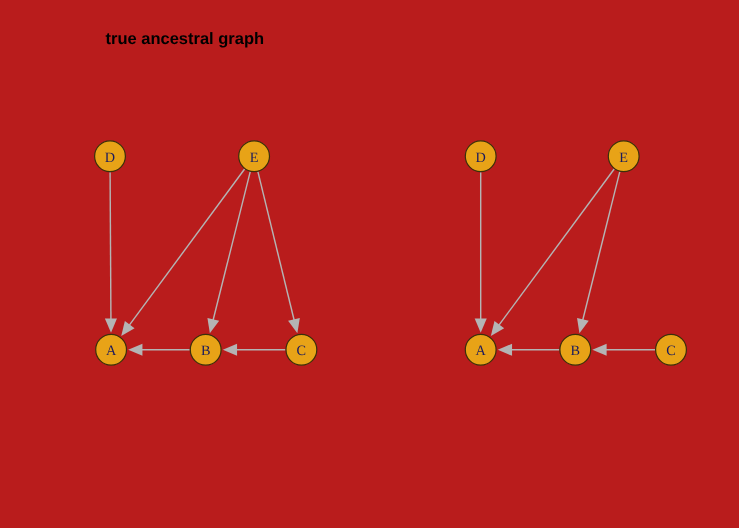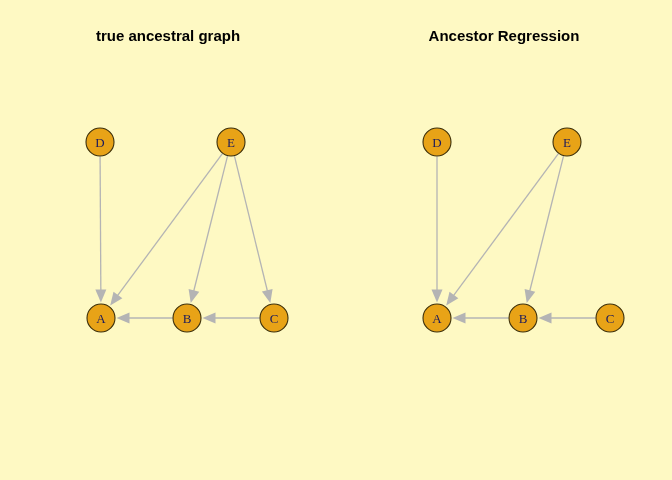--- a/index.html
+++ b/index.html
@@ -10,21 +10,21 @@
   body {
     width: 672px;
     height: 480px;
     font-family: "Liberation Sans", sans-serif;
     overflow: hidden;
   }
   #canvas {
     position: relative;
     width: 672px;
     height: 480px;
-    background: #fef9c3;
+    background: #b91c1c;
   }
   .panel {
     position: absolute;
     top: 0;
     width: 336px;
     height: 480px;
   }
   #panel-left  { left: 0; }
   #panel-right { left: 336px; }
 
@@ -120,21 +120,20 @@
           <text x="187" y="318.5" class="node-label" fill="#1a1a5e">B</text>
         </g>
         <g>
           <circle cx="274" cy="318" r="14" class="node-circle" fill="#E8A317" stroke="#3b2f0b"></circle>
           <text x="274" y="318.5" class="node-label" fill="#1a1a5e">C</text>
         </g>
       </svg>
   </div>
 
   <div class="panel" id="panel-right">
-    <div class="panel-title">Ancestor Regression</div>
     <svg class="graph-svg" id="svg-right" viewBox="0 0 336 480">
         <g>
           <line x1="101" y1="156.5" x2="101" y2="291.5" class="edge-line" stroke="#b4b4b4"></line>
           <polygon points="101,302.5 95.5,289.5 106.5,289.5" class="edge-head" fill="#b4b4b4"></polygon>
         </g>
         <g>
           <line x1="222.38505666148203" y1="153.6633079044551" x2="116.74455161867077" y2="296.6842993470303" class="edge-line" stroke="#b4b4b4"></line>
           <polygon points="110.20907736186403,305.53232603316866 113.50880632229372,291.8078300938745 122.35683300843208,298.34330435068125" class="edge-head" fill="#b4b4b4"></polygon>
         </g>
         <g>

